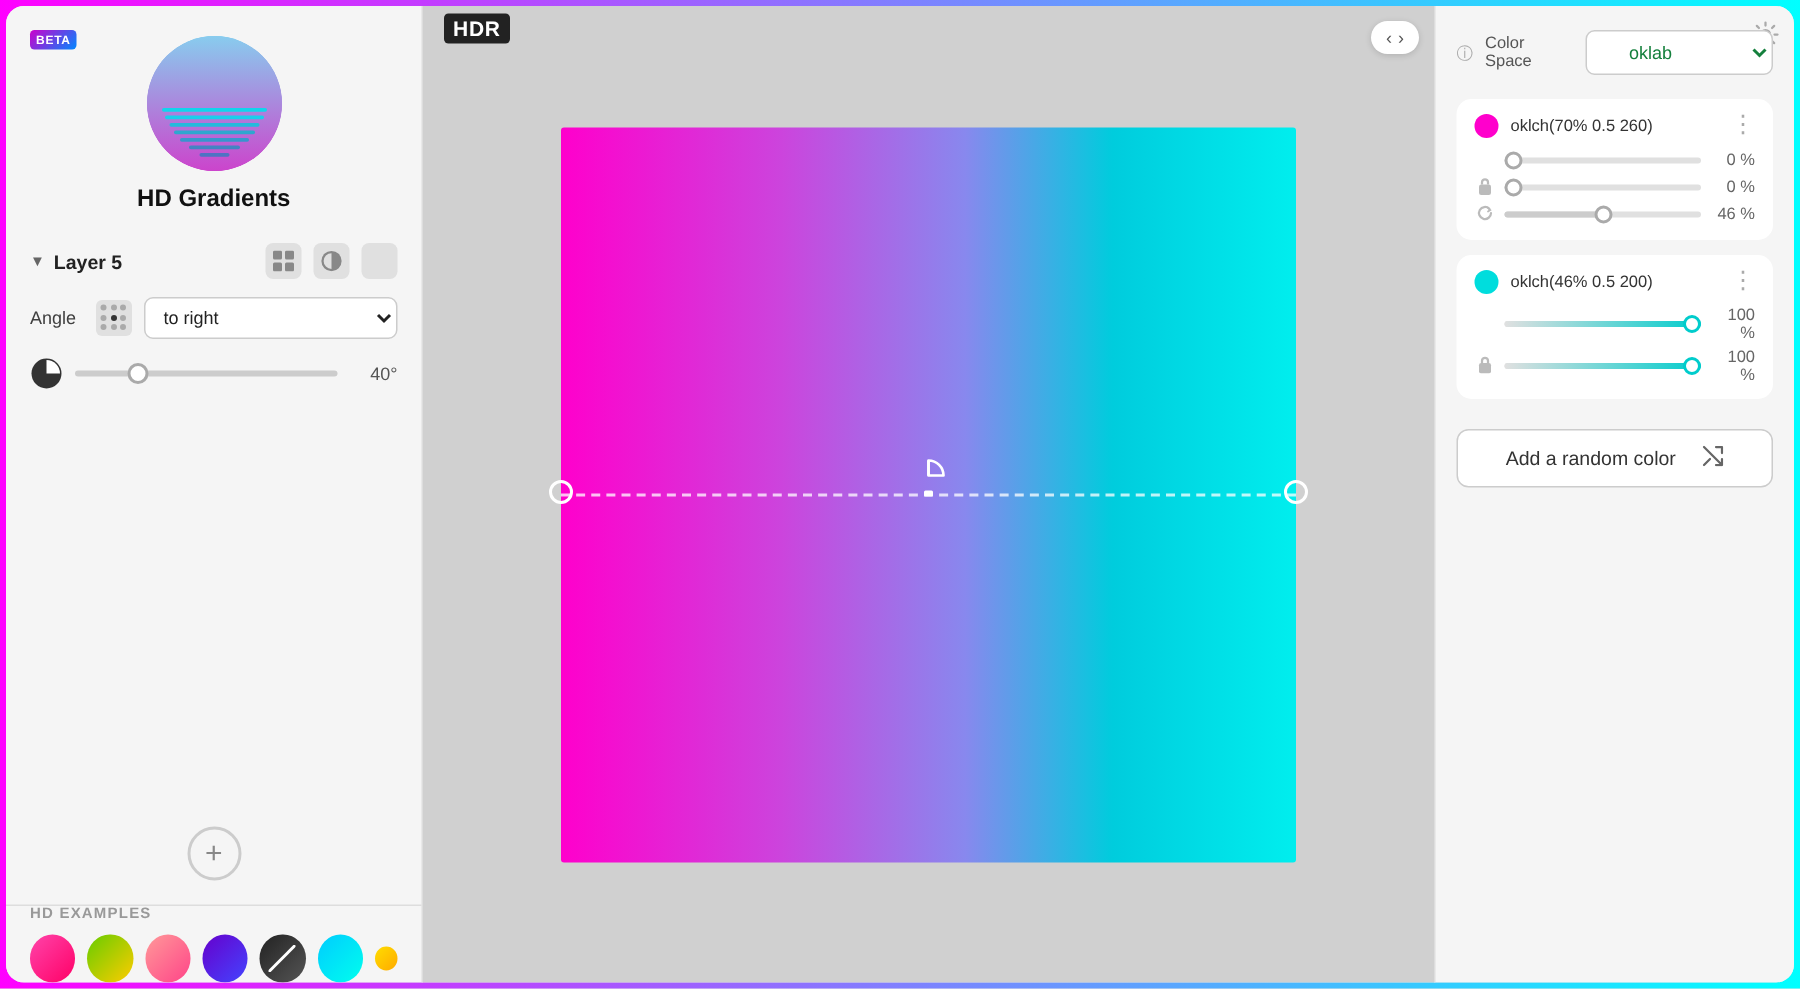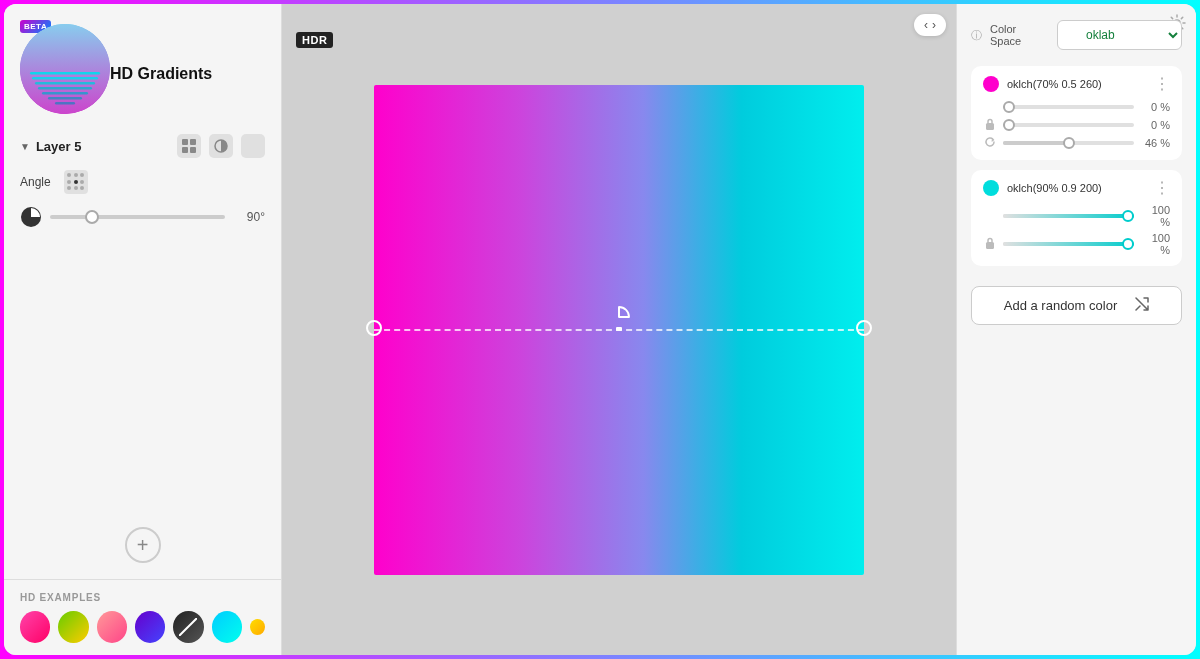--- a/index.html
+++ b/index.html
@@ -24,23 +24,24 @@
       width: 278px;
       min-width: 278px;
       background: #f5f5f5;
       border-right: 1px solid #ddd;
       display: flex;
       flex-direction: column;
       padding-bottom: 0;
     }
     .sidebar-top {
       display: flex;
-      flex-direction: row;
+      flex-direction: column;
       align-items: center;
       padding: 20px 16px 12px;
+      justify-content: space-between;
     }
     .logo-circle {
       width: 90px;
       height: 90px;
       border-radius: 50%;
       background: linear-gradient(to bottom, #88d0f0, #cc44cc);
       overflow: hidden;
       display: flex;
       align-items: center;
       justify-content: center;
@@ -189,21 +190,21 @@
       border: 2px solid #ccc;
       background: transparent;
       font-size: 20px;
       cursor: pointer;
       color: #888;
       display: flex;
       align-items: center;
       justify-content: center;
     }
     .hd-examples {
-      padding: 12px 16px;
+      padding: 0 16px;
       border-top: 1px solid #ddd;
     }
     .hd-examples-label {
       font-size: 10px;
       font-weight: 600;
       color: #999;
       letter-spacing: 0.8px;
       margin-bottom: 8px;
     }
     .example-swatches {
@@ -221,25 +222,25 @@
     .main-canvas {
       flex: 1;
       background: #d0d0d0;
       display: flex;
       align-items: center;
       justify-content: center;
       position: relative;
     }
     .hdr-badge {
       position: absolute;
-      top: 28px;
+      top: 5px;
       left: 14px;
       background: #222;
       color: white;
-      font-size: 11px;
+      font-size: 14px;
       font-weight: 700;
       padding: 2px 6px;
       border-radius: 3px;
       letter-spacing: 0.5px;
     }
     .nav-arrows {
       position: absolute;
       top: 10px;
       right: 10px;
       display: flex;
@@ -473,33 +474,34 @@
           <div class="dot"></div>
           <div class="dot"></div>
           <div class="dot"></div>
           <div class="dot"></div>
           <div class="dot active"></div>
           <div class="dot"></div>
           <div class="dot"></div>
           <div class="dot"></div>
           <div class="dot"></div>
         </div>
+        <select class="angle-select"><option selected="">to right</option><option>to left</option><option>to top</option><option>to bottom</option><option>45deg</option><option>90deg</option><option>135deg</option><option>180deg</option></select>
       </div>
 
       <div class="slider-row">
         <div style="width:22px;height:22px;position:relative;">
           <svg width="22" height="22" viewBox="0 0 22 22">
             <circle cx="11" cy="11" r="10" fill="#333"></circle>
             <path d="M11 11 L11 2 A9 9 0 0 1 20 11 Z" fill="white"></path>
           </svg>
         </div>
         <div class="slider-track">
           <div class="slider-thumb" style="left: 20%;"></div>
         </div>
-        <span class="slider-value">90°</span>
+        <span class="slider-value">40°</span>
       </div>
     </div>
 
     <div class="add-layer-btn">
       <button class="plus-btn">+</button>
     </div>
 
     <div class="hd-examples">
       <div class="hd-examples-label">HD EXAMPLES</div>
       <div class="example-swatches">
@@ -603,21 +605,21 @@
             <div class="color-track-thumb" style="left: calc(50% - 6px);"></div>
           </div>
           <span class="pct-value">46 %</span>
         </div>
       </div>
     </div>
 
     <div class="color-stop">
       <div class="color-stop-header">
         <div class="color-dot" style="background: #00dddd;"></div>
-        <span class="color-stop-name">oklch(90% 0.9 200)</span>
+        <span class="color-stop-name">oklch(46% 0.5 200)</span>
         <span class="menu-dots">⋮</span>
       </div>
       <div class="slider-group">
 
         <div class="color-slider-row">
           <div class="lock-icon"></div>
           <div class="color-track">
             <div style="height:100%;width:100%;background:linear-gradient(to right,#e0e0e0,#00cccc);border-radius:2px;"></div>
             <div class="color-track-thumb" style="left: calc(100% - 12px);border-color:#00cccc;"></div>
           </div>

